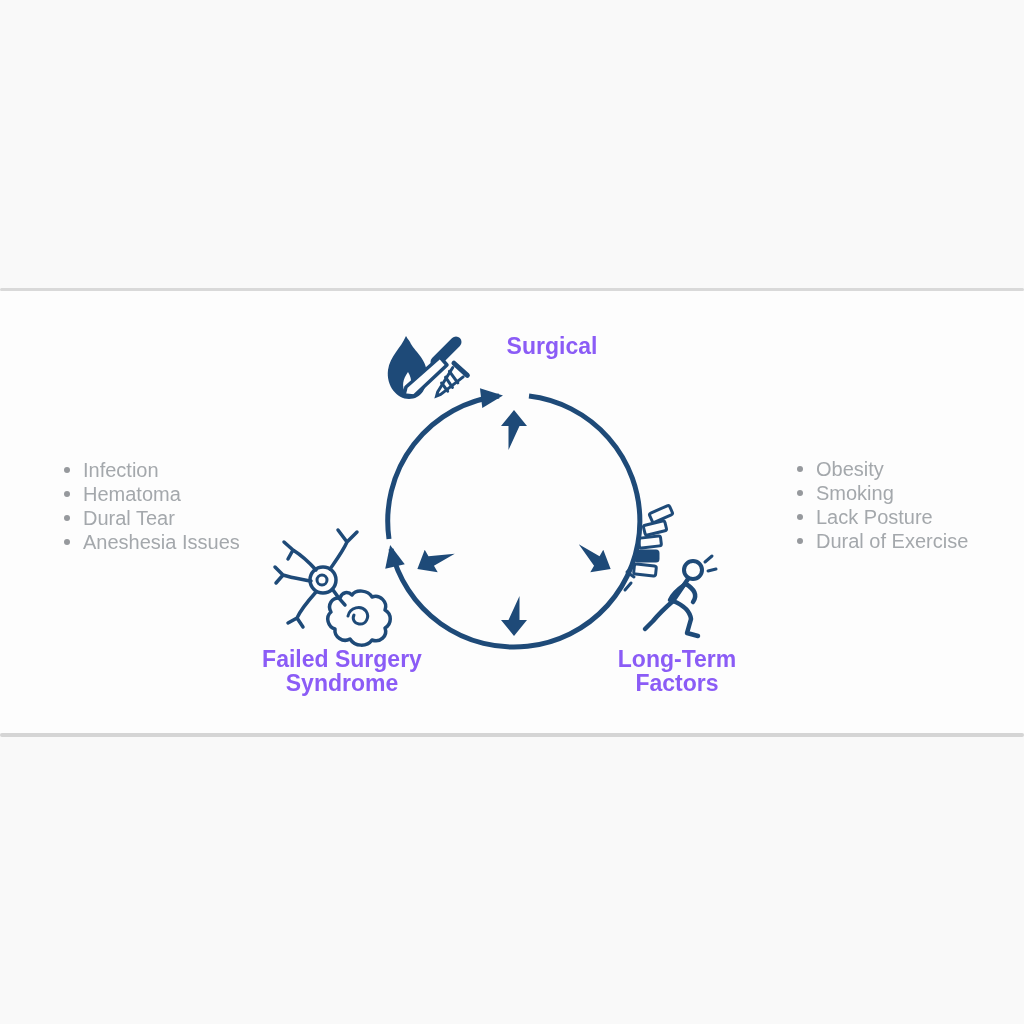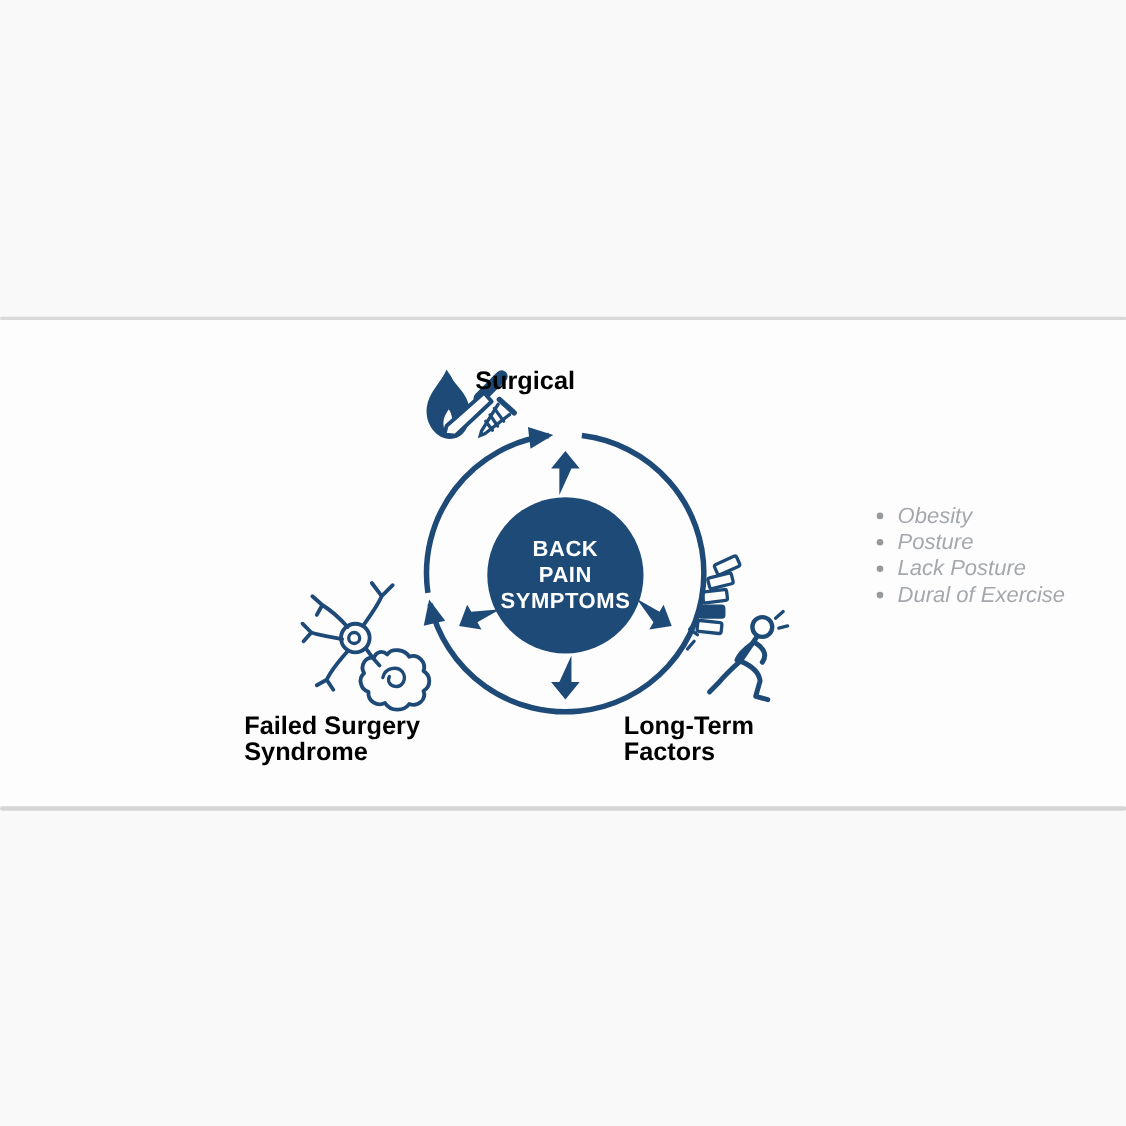--- a/index.html
+++ b/index.html
@@ -13,37 +13,38 @@
   .divider-top{top:288px;height:3px;}
   .divider-bottom{top:733px;height:4px;background:#d5d5d5;}
   .diagram-svg{position:absolute;left:0;top:0;width:1024px;height:1024px;}
   .center-circle{
     position:absolute;left:443px;top:452px;width:142px;height:142px;border-radius:50%;
     background:#1e4a78;color:#ffffff;display:flex;flex-direction:column;
     align-items:center;justify-content:center;text-align:center;
     font-weight:bold;font-size:20px;line-height:24px;letter-spacing:0.5px;
   }
   .node-label{
-    position:absolute;color:#000000;font-weight:bold;font-size:23px;line-height:24px;
+    position:absolute;color:#8b5cf6;font-weight:bold;font-size:23px;line-height:24px;
+    text-align:center;
   }
   .node-label span{display:block;}
   .label-surgical{left:432px;top:334px;width:240px;}
   .label-failed{left:222px;top:647px;width:240px;}
   .label-longterm{left:567px;top:647px;width:220px;}
   .side-list{
     position:absolute;list-style:none;margin:0;padding:0;
     font-size:20px;line-height:24px;color:#a4a8ac;
   }
   .side-list li{position:relative;padding-left:23px;}
   .side-list li::before{
     content:"";position:absolute;left:4px;top:9px;width:6px;height:6px;
     border-radius:50%;background:#96999d;
   }
   .list-left{left:60px;top:458px;}
-  .list-right{left:793px;top:457px;font-style:italic;}
+  .list-right{left:793px;top:457px;}
 </style>
 </head>
 <body>
 
 <div class="stage">
 
   <div class="band"></div>
   <div class="divider divider-top"></div>
   <div class="divider divider-bottom"></div>
 
@@ -109,39 +110,40 @@
         <path d="M688,579 L673,601"></path>
         <path d="M686,584 C694,589 698,595 693,602"></path>
         <path d="M684,585 C677,590 672,595 670,600"></path>
         <path d="M673,601 C683,605 690,611 691,619 L687,633 L698,636"></path>
         <path d="M673,601 C665,608 658,615 653,621 L645,629"></path>
       </g>
       <path d="M705,562 L712,556 M708,571 L716,569" stroke-width="3"></path>
     </g>
   </svg>
 
-  <div class="center-circle">
-    <span>BACK</span>
-    <span>PAIN</span>
-    <span>SYMPTOMS</span>
-  </div>
 
   <div class="node-label label-surgical">
     <span>Surgical</span>
   </div>
   <div class="node-label label-longterm">
     <span>Long-Term</span>
     <span>Factors</span>
   </div>
   <div class="node-label label-failed">
     <span>Failed Surgery</span>
     <span>Syndrome</span>
   </div>
 
+  <ul class="side-list list-left">
+    <li>Infection</li>
+    <li>Hematoma</li>
+    <li>Dural Tear</li>
+    <li>Aneshesia Issues</li>
+  </ul>
 
   <ul class="side-list list-right">
     <li>Obesity</li>
-    <li>Posture</li>
+    <li>Smoking</li>
     <li>Lack Posture</li>
     <li>Dural of Exercise</li>
   </ul>
 
 </div>
 
 </body></html>

